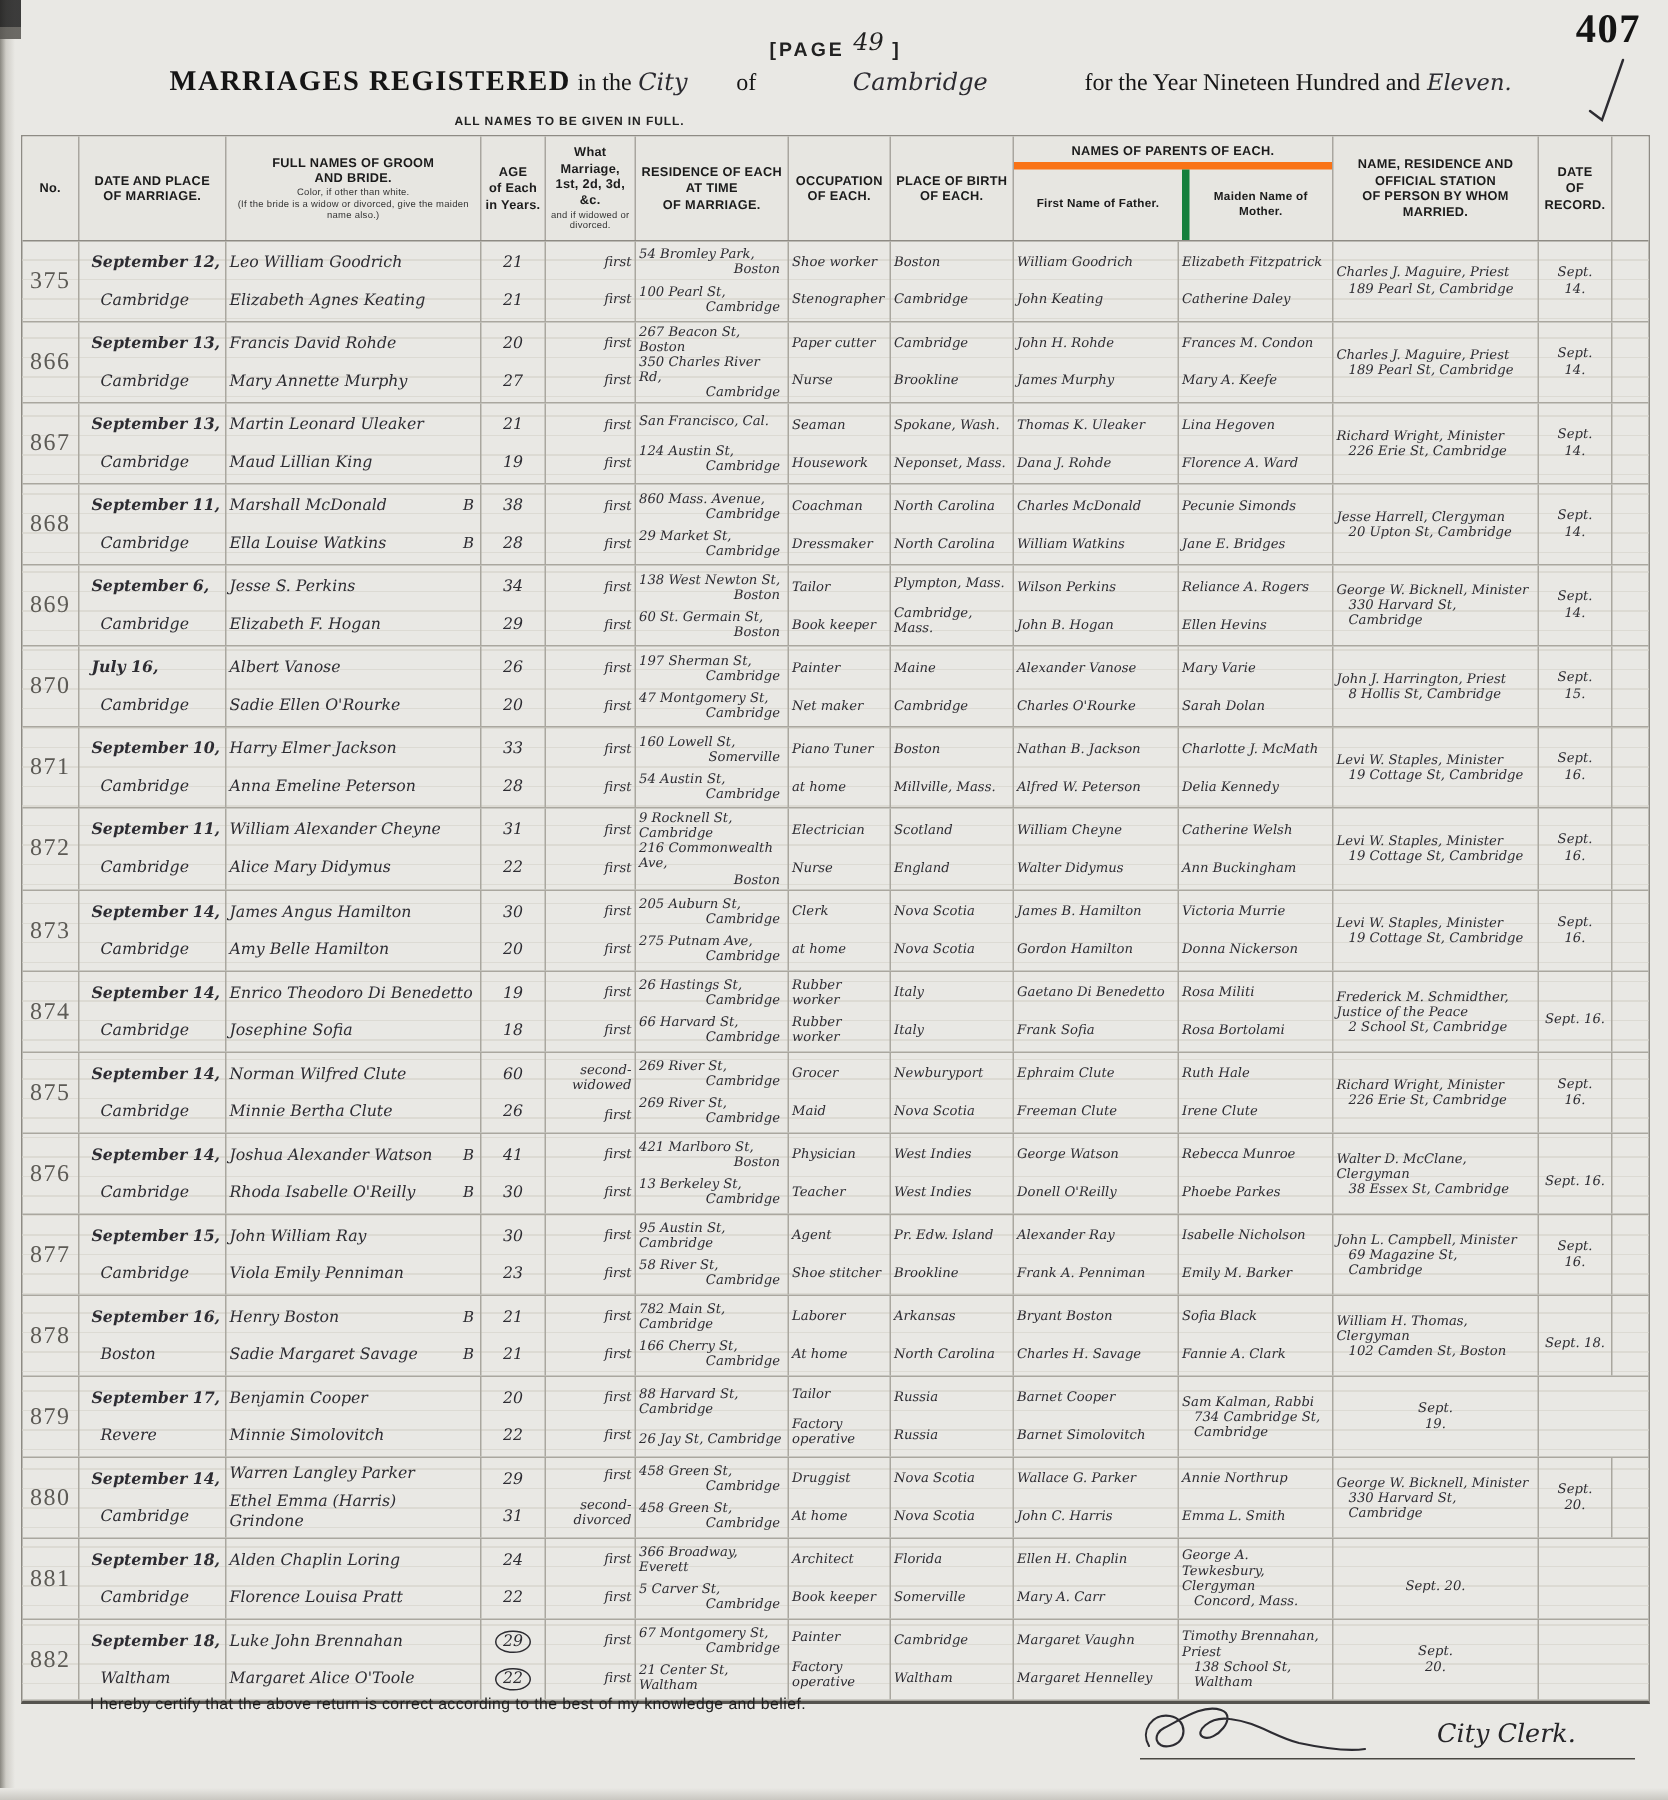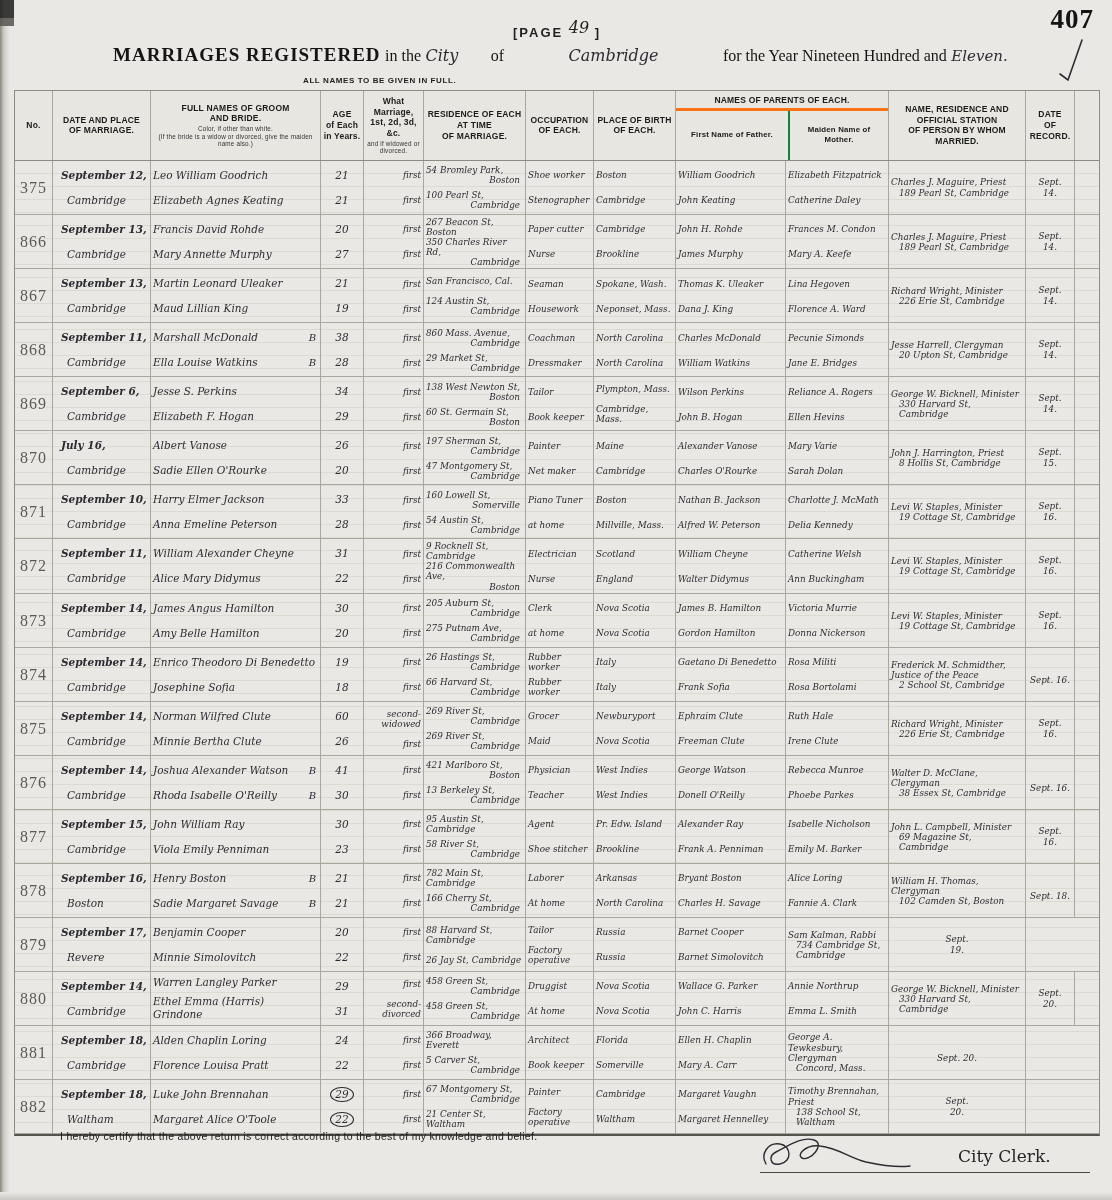--- a/index.html
+++ b/index.html
@@ -30,24 +30,24 @@
   .tbl{position:absolute;left:14px;top:90px;width:1084px;border:1px solid #8e8b84;border-bottom:2px solid #55534e;}
   .grid{display:grid;grid-template-columns:38px 98px 170px 43px 60px 102px 68px 82px 110px 103px 137px 49px 24px;}
   .thead{border-bottom:1px solid #8e8b84;background:#e7e6e1;}
   .th{border-right:1px solid #a9a69f;padding:5px 2px;text-align:center;font-weight:bold;
       color:#1b1b1b;font-size:8.5px;line-height:1.25;letter-spacing:.2px;
       display:flex;flex-direction:column;justify-content:center;min-height:44px;box-sizing:border-box;}
   .th:last-child{border-right:none;}
   .bl{display:block;}
   .sub-note{display:block;font-weight:normal;font-size:6.3px;color:#333;line-height:1.2;margin-top:1px;}
   .parents-group{display:flex;flex-direction:column;padding:0;justify-content:flex-start;}
-  .pg-top{padding:4px 2px 2px;border-bottom:3px solid #f97316;}
+  .pg-top{padding:4px 2px 2px;border-bottom:5px solid #f97316;}
   .pg-bottom{display:flex;flex:1;}
   .pg-cell{flex:1;display:flex;align-items:center;justify-content:center;font-weight:bold;font-size:7.8px;padding:2px;}
-  .pg-cell:first-child{border-right:2px solid #15803d;flex:0 0 108px;}
+  .pg-cell:first-child{border-right:5px solid #15803d;flex:0 0 108px;}
   
   .tbody{background:repeating-linear-gradient(180deg,transparent 0 12px,#dcdad3 12px 13px);}
   .row{border-bottom:1px solid #aaa79f;min-height:54px;box-sizing:border-box;}
   .td{border-right:1px solid #aaa79f;padding:2px 2px 1px;box-sizing:border-box;
       display:flex;flex-direction:column;justify-content:space-around;overflow:visible;}
   .td:last-child{border-right:none;}
   .hand{font-family:"DejaVu Serif",serif;font-style:italic;color:#2d2c32;font-size:10.5px;line-height:1.25;}
   .hand-sm{font-size:8.8px;line-height:1.15;}
   .no-cell{font-family:"Liberation Serif",serif;font-size:16px;color:#5c5a55;
       justify-content:center;align-items:center;display:flex;flex-direction:row;letter-spacing:1px;}
@@ -61,21 +61,21 @@
   .res .ln{display:block;}
   .res .ln1,.res .ln3{text-align:right;padding-right:3px;}
   .by-cell .ln{display:block;}
   .by-cell .ln1{padding-left:8px;}
   .rec-cell{align-items:center;justify-content:center;text-align:center;}
   .rec-cell .ln{display:block;min-height:11px;}
   
   .certify{position:absolute;left:60px;top:1130px;font-size:10.5px;color:#1d1d1d;letter-spacing:.3px;}
   .sig-zone{position:absolute;left:740px;top:1128px;width:360px;height:60px;}
   .sig-line{position:absolute;left:20px;top:44px;width:330px;border-top:1px solid #4a4843;}
-  .clerk{position:absolute;left:218px;top:18px;font-family:"DejaVu Serif",serif;
+  .clerk{position:absolute;left:218px;top:18px;font-family:"DejaVu Serif",serif;font-style:italic;
          font-size:17px;color:#262528;}
   .sig-svg{position:absolute;left:18px;top:0;}
 </style>
 </head>
 <body>
 
 <div class="page">
   <div class="corner-mark"></div>
 
   <div class="hdr">
@@ -328,21 +328,21 @@
     <div class="td">
       <span class="hand hand-sm">Seaman</span>
       <span class="hand hand-sm">Housework</span>
     </div>
     <div class="td">
       <span class="hand hand-sm">Spokane, Wash.</span>
       <span class="hand hand-sm">Neponset, Mass.</span>
     </div>
     <div class="td">
       <span class="hand hand-sm">Thomas K. Uleaker</span>
-      <span class="hand hand-sm">Dana J. King</span>
+      <span class="hand hand-sm">Dana J. Rohde</span>
     </div>
     <div class="td">
       <span class="hand hand-sm">Lina Hegoven</span>
       <span class="hand hand-sm">Florence A. Ward</span>
     </div>
     <div class="td by-cell">
       <span class="hand hand-sm">
               <span class="ln ln0 bl">Richard Wright, Minister</span>
               <span class="ln ln1 bl">226 Erie St, Cambridge</span>
             </span>
@@ -1043,21 +1043,21 @@
     </div>
     <div class="td">
       <span class="hand hand-sm">Arkansas</span>
       <span class="hand hand-sm">North Carolina</span>
     </div>
     <div class="td">
       <span class="hand hand-sm">Bryant Boston</span>
       <span class="hand hand-sm">Charles H. Savage</span>
     </div>
     <div class="td">
-      <span class="hand hand-sm">Alice Loring</span>
+      <span class="hand hand-sm">Sofia Black</span>
       <span class="hand hand-sm">Fannie A. Clark</span>
     </div>
     <div class="td by-cell">
       <span class="hand hand-sm">
               <span class="ln ln0 bl">William H. Thomas, Clergyman</span>
               <span class="ln ln1 bl">102 Camden St, Boston</span>
             </span>
     </div>
     <div class="td rec-cell">
       <span class="hand hand-sm">

